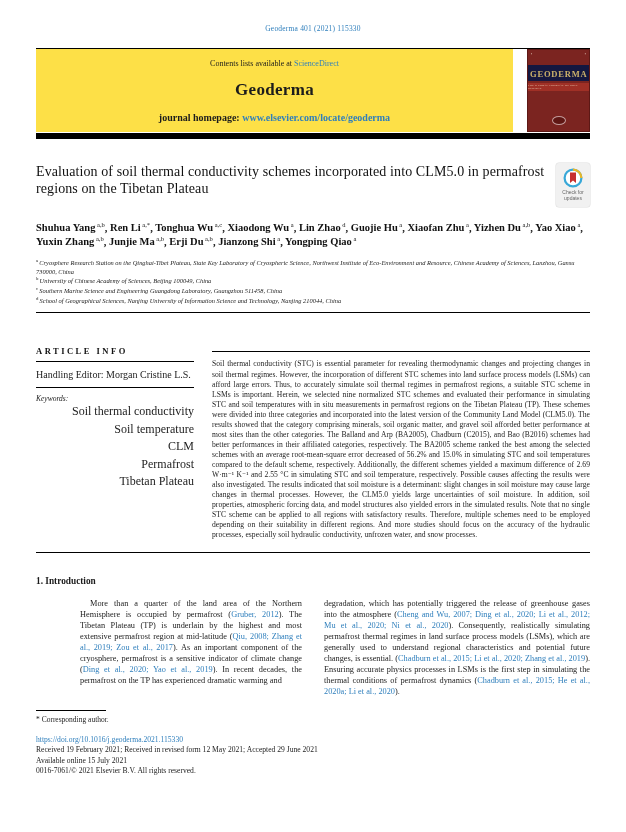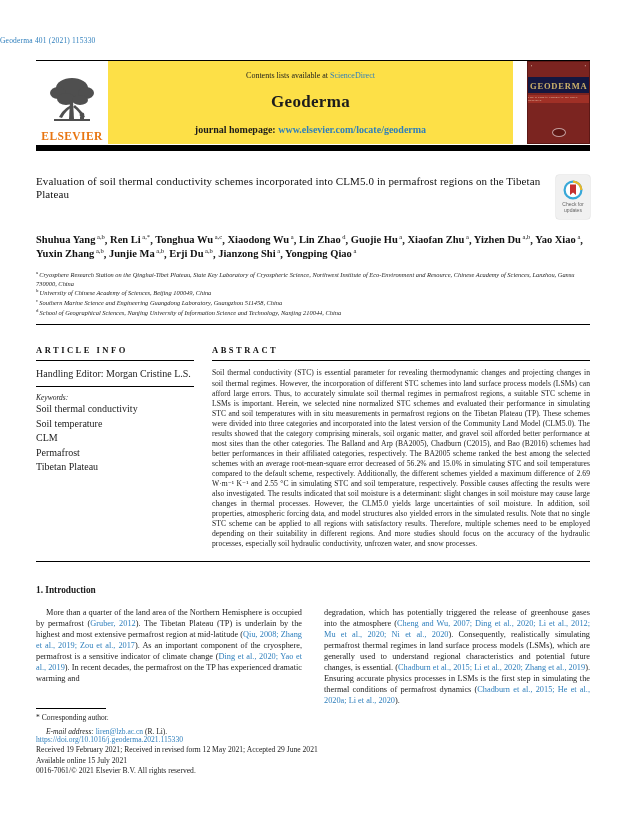--- a/index.html
+++ b/index.html
@@ -5,99 +5,81 @@
   html,body{margin:0;padding:0;}
   body{
     width:626px;height:832px;background:#fff;position:relative;overflow:hidden;
     font-family:"Liberation Serif","DejaVu Serif",serif;color:#1c1c1c;
     -webkit-font-smoothing:antialiased;
   }
   .mx{margin-left:36px;margin-right:36px;}
   .link{color:#2f7fbc;text-decoration:none;}
   .cite{color:#2f7fbc;}
   
-  .journal-ref{padding-top:36px;font-size:7.5px;letter-spacing:.2px;}
+  .journal-ref{padding-top:24px;text-align:center;font-size:7.5px;letter-spacing:.2px;}
   
   .rule-top{border-top:1.6px solid #000;margin-top:15px;}
   .header-row{display:flex;align-items:stretch;height:83px;}
   .logo-col{width:72px;background:#fff;display:flex;flex-direction:column;align-items:center;justify-content:flex-end;padding-top:3px;}
   .elsevier-word{font-size:11.5px;font-weight:bold;color:#e87511;letter-spacing:.4px;line-height:1;padding-bottom:2px;}
   .header-center{flex:1;background:#fde047;display:flex;flex-direction:column;align-items:center;justify-content:space-between;padding:10px 8px 9px 8px;margin-right:14px;}
   .contents-line{font-size:8px;}
   .journal-name{font-size:17px;font-weight:bold;letter-spacing:.3px;}
   .homepage-line{font-size:10px;font-weight:bold;}
   .cover{width:63px;background:#7b2420;position:relative;border:1px solid #5c1815;box-sizing:border-box;}
   .cover-topmarks{display:flex;justify-content:space-between;font-size:3.5px;color:#d9b9a9;padding:2px 3px 0 3px;}
   .cover-band{background:#141740;margin-top:9px;padding:4px 2px 2px 2px;text-align:center;}
   .cover-title{color:#cdb26a;font-size:8.5px;letter-spacing:.8px;font-weight:bold;}
   .cover-sub{background:#a03026;margin-top:2px;font-size:2.8px;color:#f2e3c8;padding:1px 0;letter-spacing:.3px;}
   .cover-emblem{position:absolute;bottom:6px;left:50%;transform:translateX(-50%);width:12px;height:7px;border-radius:50%;background:#5c1512;border:.5px solid #caa;opacity:.9;}
   .header-bar{background:#000;height:5.5px;margin-top:1px;}
   
   .title-row{display:flex;margin-top:24px;}
-  .article-title{flex:1;font-size:11px;line-height:1.25;letter-spacing:.1px;color:#111;}
+  .article-title{flex:1;font-size:14px;line-height:1.25;letter-spacing:.1px;color:#111;}
   .badge{width:34px;margin-left:10px;display:flex;flex-direction:column;align-items:center;background:#f1f1f1;border-radius:3px;height:44px;justify-content:center;box-shadow:0 0 0 .5px #ddd;}
   .badge-text{font-size:5px;color:#666;text-align:center;line-height:1.2;margin-top:1px;font-family:"Liberation Sans",sans-serif;}
   
   .authors{margin-top:14px;font-size:10.5px;font-weight:bold;line-height:1.3;color:#111;}
   .authors sup{font-size:6.5px;font-weight:normal;}
   .affils{margin-top:9px;font-size:6.4px;font-style:italic;line-height:1.35;color:#222;}
   .affils sup{font-size:4.8px;font-style:normal;}
   .rule-thin{border-top:1px solid #000;}
   
-  .info-row{display:flex;padding-top:20px;}
+  .info-row{display:flex;padding-top:20px;margin-top:13px;}
   .info-col{width:158px;padding-right:18px;}
   .abs-col{flex:1;}
   .col-heading{font-size:8.5px;font-weight:bold;letter-spacing:2.5px;color:#111;}
   .heading-rule{border-top:1px solid #000;margin-top:5px;}
   .editor-line{font-size:10px;margin-top:6px;line-height:1.3;}
   .mid-rule{border-top:1px solid #000;margin-top:6px;}
   .kw-label{font-size:7.5px;font-style:italic;margin-top:6px;}
-  .kw-item{font-size:10px;line-height:1.45;}
+  .kw-item{font-size:12px;line-height:1.45;text-align:right;}
   .abs-text{font-size:7.6px;line-height:1.32;text-align:justify;margin-top:7px;letter-spacing:.05px;}
   .section-rule{border-top:1px solid #000;margin-top:12px;}
   
   .intro-heading{margin-top:23px;font-size:9.3px;font-weight:bold;}
   .columns{display:flex;margin-top:12px;gap:22px;}
   .col{flex:1;font-size:8.3px;line-height:1.33;text-align:justify;}
-  .para-indent{text-indent:10px;}
+  .para-indent{text-indent:10px;margin-left:44px;}
   
   .footnote{margin-top:24px;}
   .footnote-rule{width:70px;border-top:.8px solid #000;}
   .fn-line{font-size:7.5px;margin-top:4px;}
   .fn-line .ital{font-style:italic;}
   
   .footer{position:absolute;left:36px;right:52px;top:735px;font-size:7.6px;line-height:1.38;}
 </style>
 </head>
 <body>
 
 <div class="journal-ref link">Geoderma 401 (2021) 115330</div>
 
 <div class="rule-top mx"></div>
 
 <div class="header-row mx">
-  <div class="logo-col">
-    <svg width="52" height="56" viewBox="0 0 52 56">
-      <g fill="#4f4f4f">
-        <ellipse cx="26" cy="13" rx="16" ry="10"></ellipse>
-        <ellipse cx="12" cy="18" rx="8" ry="6"></ellipse>
-        <ellipse cx="40" cy="18" rx="8" ry="6"></ellipse>
-        <ellipse cx="20" cy="24" rx="9" ry="6"></ellipse>
-        <ellipse cx="34" cy="25" rx="8" ry="5"></ellipse>
-        <path d="M24 26 L27 26 L28 44 L23 44 Z"></path>
-        <path d="M25 30 C20 33 16 36 13 42 L16 43 C19 37 23 34 26 32 Z"></path>
-        <path d="M27 32 C31 35 34 38 36 43 L39 42 C36 36 32 33 29 30 Z"></path>
-        <rect x="8" y="44" width="36" height="2"></rect>
-        <circle cx="36" cy="40" r="2.4"></circle>
-        <path d="M34 42 L38 42 L38 46 L34 46 Z"></path>
-      </g>
-    </svg>
-    <div class="elsevier-word">ELSEVIER</div>
-  </div>
 
   <div class="header-center">
     <div class="contents-line">
       <span>Contents lists available at </span><span class="link">ScienceDirect</span>
     </div>
     <div class="journal-name">Geoderma</div>
     <div class="homepage-line">
       <span>journal homepage: </span><span class="link">www.elsevier.com/locate/geoderma</span>
     </div>
   </div>
@@ -149,40 +131,35 @@
     <div class="kw-label">Keywords:</div>
     <div>
         <div class="kw-item">Soil thermal conductivity</div>
         <div class="kw-item">Soil temperature</div>
         <div class="kw-item">CLM</div>
         <div class="kw-item">Permafrost</div>
         <div class="kw-item">Tibetan Plateau</div>
       </div>
   </div>
   <div class="abs-col">
-    <div class="col-heading">ABSTRACT</div>
     <div class="heading-rule"></div>
     <div class="abs-text">Soil thermal conductivity (STC) is essential parameter for revealing thermodynamic changes and projecting changes in soil thermal regimes. However, the incorporation of different STC schemes into land surface process models (LSMs) can afford large errors. Thus, to accurately simulate soil thermal regimes in permafrost regions, a suitable STC scheme in LSMs is important. Herein, we selected nine normalized STC schemes and evaluated their performance in simulating STC and soil temperatures with in situ measurements in permafrost regions on the Tibetan Plateau (TP). These schemes were divided into three categories and incorporated into the latest version of the Community Land Model (CLM5.0). The results showed that the category comprising minerals, soil organic matter, and gravel soil afforded better performance at most sites than the other categories. The Balland and Arp (BA2005), Chadburn (C2015), and Bao (B2016) schemes had better performances in their affiliated categories, respectively. The BA2005 scheme ranked the best among the selected schemes with an average root-mean-square error decreased of 56.2% and 15.0% in simulating STC and soil temperatures compared to the default scheme, respectively. Additionally, the different schemes yielded a maximum difference of 2.69 W·m⁻¹ K⁻¹ and 2.55 °C in simulating STC and soil temperature, respectively. Possible causes affecting the results were also investigated. The results indicated that soil moisture is a determinant: slight changes in soil moisture may cause large changes in thermal processes. However, the CLM5.0 yields large uncertainties of soil moisture. In addition, soil properties, atmospheric forcing data, and model structures also yielded errors in the simulated results. Note that no single STC scheme can be applied to all regions with satisfactory results. Therefore, multiple schemes need to be employed depending on their suitability in different regions. And more studies should focus on the accuracy of the hydraulic processes, especially soil hydraulic conductivity, unfrozen water, and snow processes.</div>
   </div>
 </div>
 
 <div class="section-rule mx"></div>
 
 <div class="intro-heading mx">1. Introduction</div>
 
 <div class="columns mx">
   <div class="col">
     <div class="para-indent"><span>More than a quarter of the land area of the Northern Hemisphere is occupied by permafrost (</span><span class="cite">Gruber, 2012</span><span>). The Tibetan Plateau (TP) is underlain by the highest and most extensive permafrost region at mid-latitude (</span><span class="cite">Qiu, 2008; Zhang et al., 2019; Zou et al., 2017</span><span>). As an important component of the cryosphere, permafrost is a sensitive indicator of climate change (</span><span class="cite">Ding et al., 2020; Yao et al., 2019</span><span>). In recent decades, the permafrost on the TP has experienced dramatic warming and</span></div>
     <div class="footnote">
       <div class="footnote-rule"></div>
       <div class="fn-line">* Corresponding author.</div>
-      <div class="fn-line" style="padding-left:10px;">
-        <span class="ital">E-mail address:</span>
-        <span class="link">liren@lzb.ac.cn</span><span> (R. Li).</span>
-      </div>
     </div>
   </div>
   <div class="col">
     <div><span>degradation, which has potentially triggered the release of greenhouse gases into the atmosphere (</span><span class="cite">Cheng and Wu, 2007; Ding et al., 2020; Li et al., 2012; Mu et al., 2020; Ni et al., 2020</span><span>). Consequently, realistically simulating permafrost thermal regimes in land surface process models (LSMs), which are generally used to understand regional characteristics and potential future changes, is essential. (</span><span class="cite">Chadburn et al., 2015; Li et al., 2020; Zhang et al., 2019</span><span>). Ensuring accurate physics processes in LSMs is the first step in simulating the thermal conditions of permafrost dynamics (</span><span class="cite">Chadburn et al., 2015; He et al., 2020a; Li et al., 2020</span><span>).</span></div>
   </div>
 </div>
 
 <div class="footer">
   <div class="link">https://doi.org/10.1016/j.geoderma.2021.115330</div>
   <div>Received 19 February 2021; Received in revised form 12 May 2021; Accepted 29 June 2021</div>

